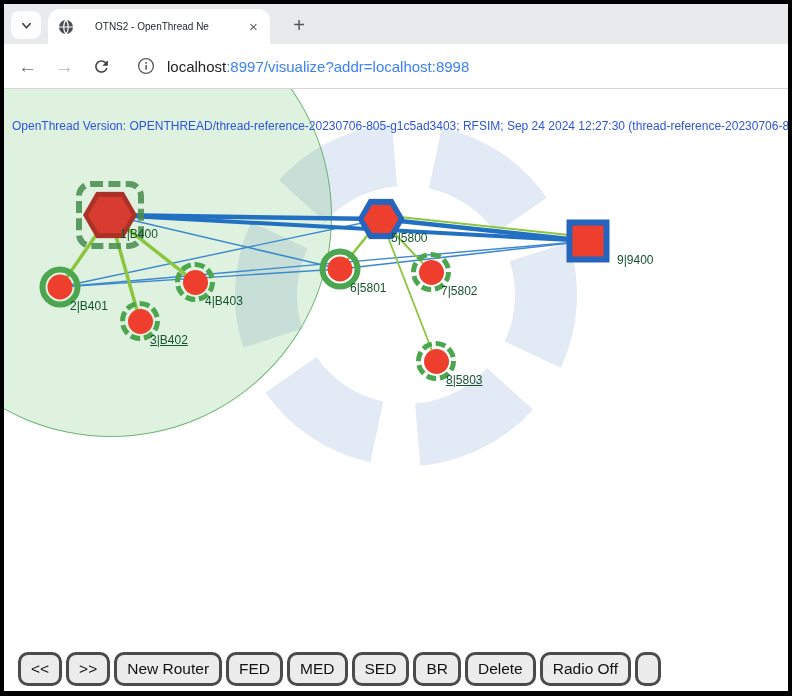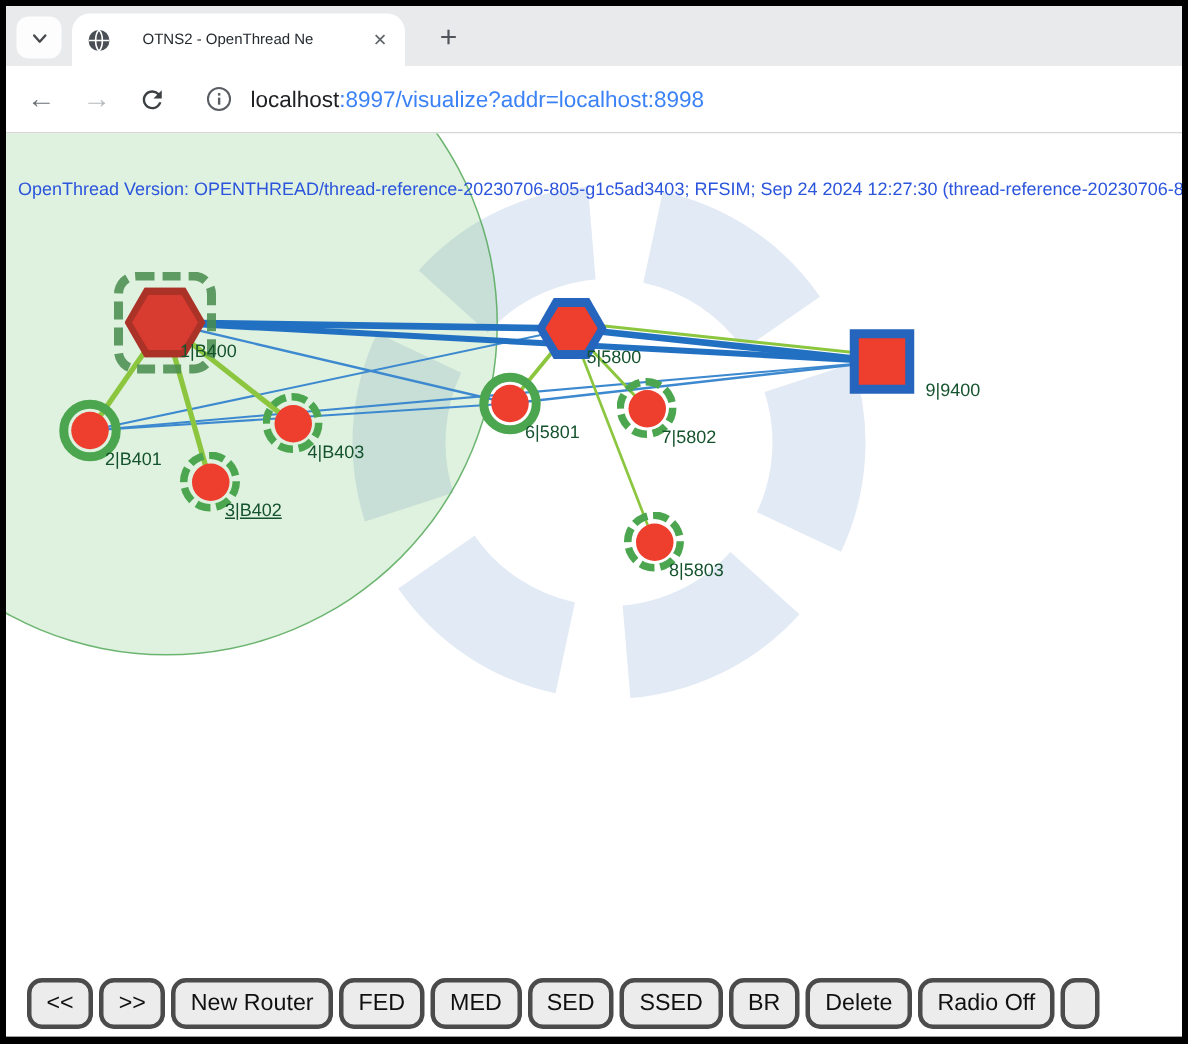--- a/index.html
+++ b/index.html
@@ -185,21 +185,21 @@
           <div class="core" style="width: 25px; height: 25px; background: rgb(238, 62, 46);"></div>
         </div>
         <div class="node-label" style="left: 346px; top: 192px;">6|5801</div>
         <div class="node ring" style="left: 427px; top: 183px; width: 40px; height: 40px; border: 5px dashed rgb(75, 166, 79);">
           <div class="core" style="width: 25px; height: 25px; background: rgb(238, 62, 46);"></div>
         </div>
         <div class="node-label" style="left: 437px; top: 195px;">7|5802</div>
         <div class="node ring" style="left: 432px; top: 272px; width: 40px; height: 40px; border: 5px dashed rgb(75, 166, 79);">
           <div class="core" style="width: 25px; height: 25px; background: rgb(238, 62, 46);"></div>
         </div>
-        <div class="node-label" style="left: 442px; top: 284px;">8|5803</div>
+        <div class="node-label" style="left: 442px; top: 284px; text-decoration: underline;">8|5803</div>
         <div class="node" style="left: 584px; top: 152px; width: 43px; height: 43px; background: rgb(37, 101, 189);">
           <div class="sq-core" style="inset: 6px; background: rgb(238, 62, 46);"></div>
         </div>
         <div class="node-label" style="left: 594px; top: 164px; margin-left: 19px;">9|9400</div>
       </div>
     <div class="status2">OpenThread Version: OPENTHREAD/thread-reference-20230706-805-g1c5ad3403; RFSIM; Sep 24 2024 12:27:30 (thread-reference-20230706-80</div>
     <div class="toolbar">
         <button class="tb">
           <span>&lt;&lt;</span>
         </button>
@@ -212,23 +212,20 @@
         <button class="tb">
           <span>FED</span>
         </button>
         <button class="tb">
           <span>MED</span>
         </button>
         <button class="tb">
           <span>SED</span>
         </button>
         <button class="tb">
-          <span>SSED</span>
-        </button>
-        <button class="tb">
           <span>BR</span>
         </button>
         <button class="tb">
           <span>Delete</span>
         </button>
         <button class="tb">
           <span>Radio Off</span>
         </button>
         <button class="tb"></button>
       </div>

